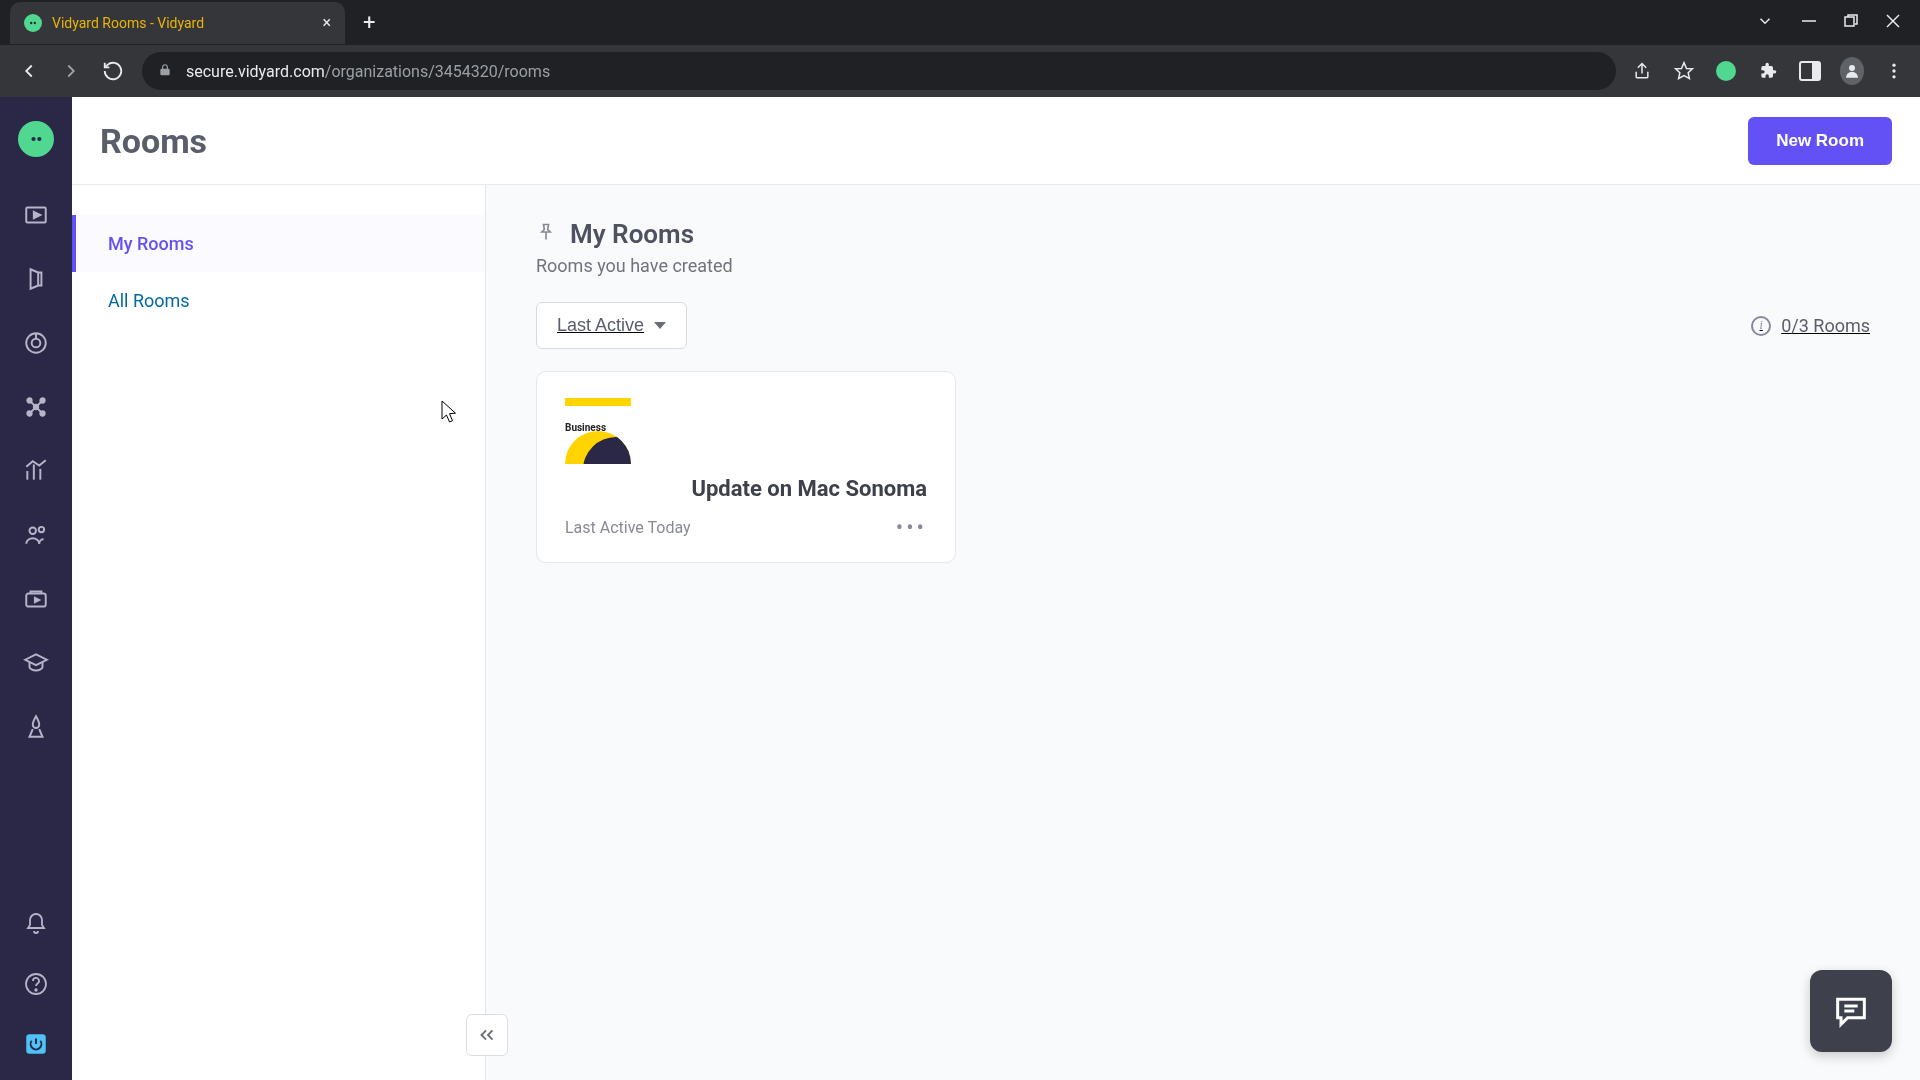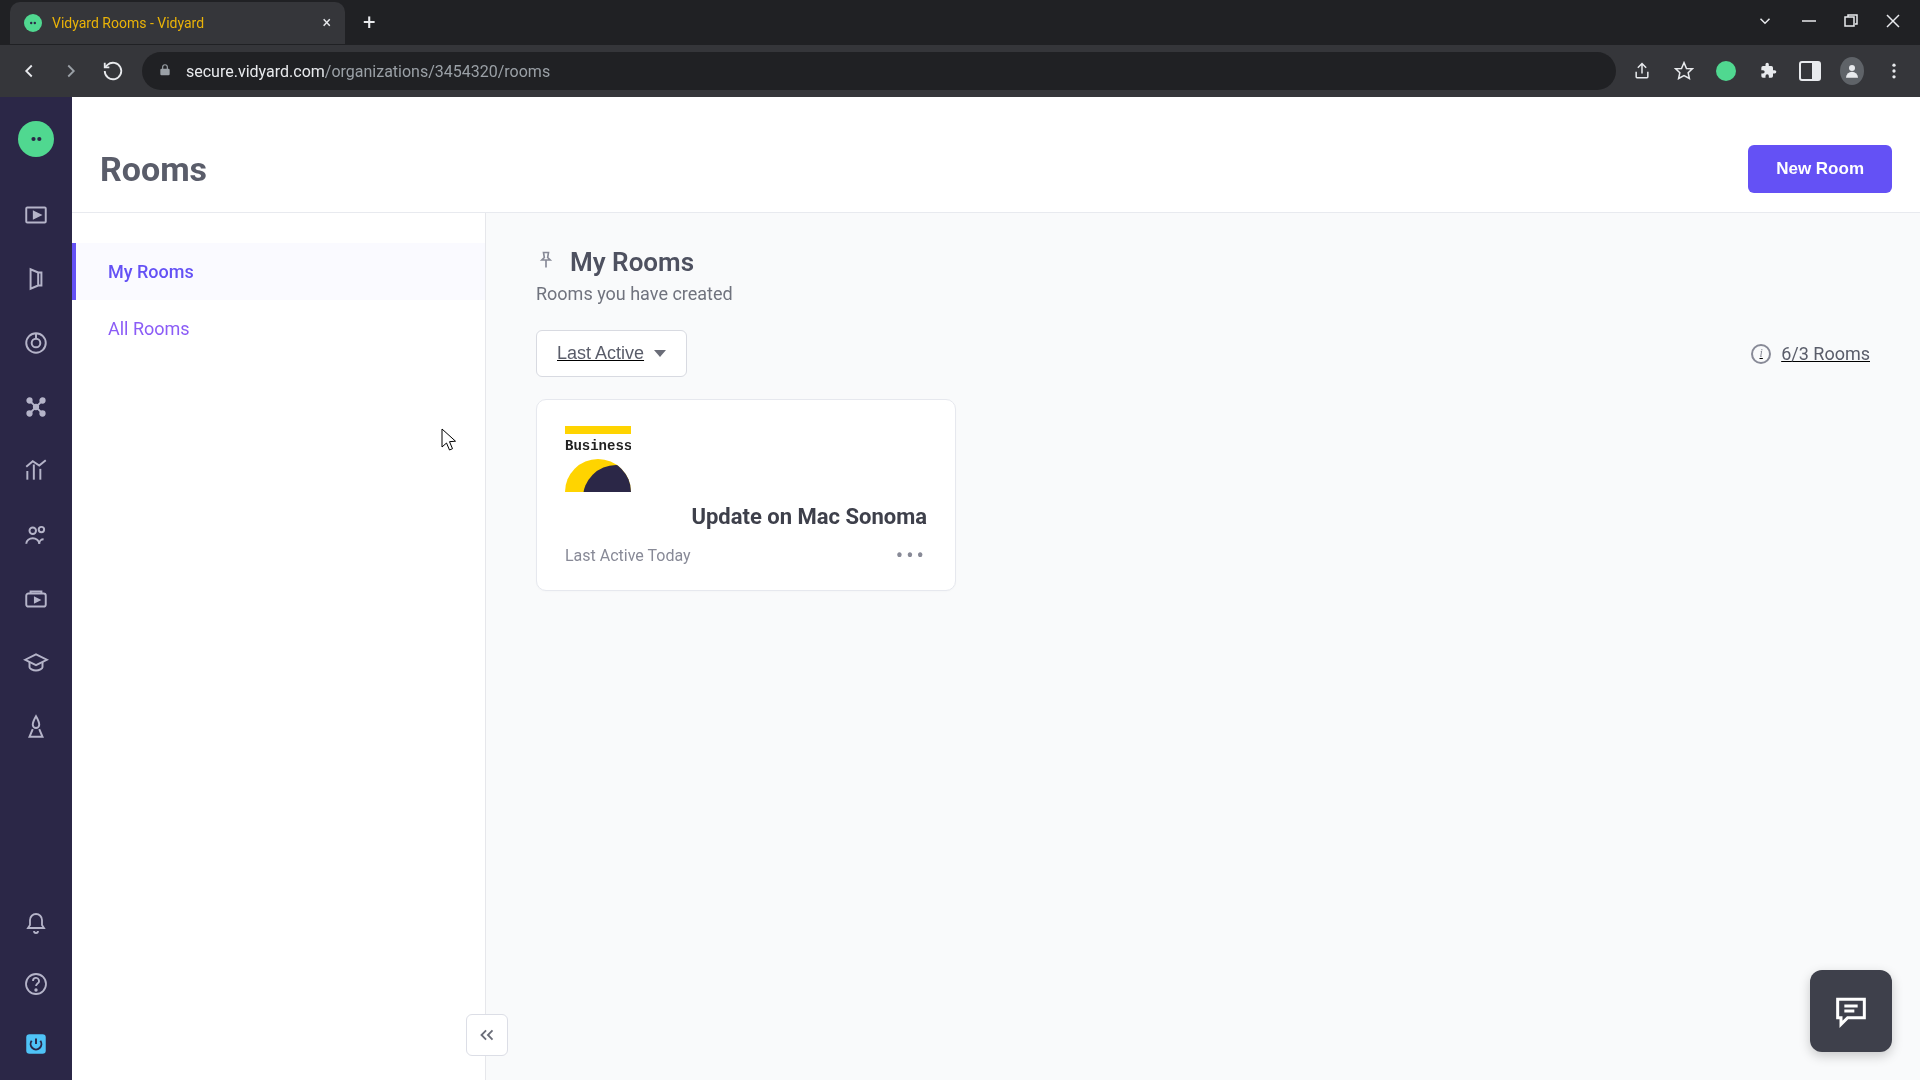--- a/index.html
+++ b/index.html
@@ -175,21 +175,20 @@
       background:#fff;
     }
     .top-header {
       height: 88px;
       border-bottom: 1px solid #e8eaef;
       display:flex;
       align-items:center;
       justify-content: space-between;
       padding: 0 28px 0 28px;
       background:#fff;
-      margin-top:28px;
     }
     .page-title {
       font-size: 34px;
       font-weight: 700;
       color: #5a5d6a;
     }
     .new-room-btn {
       background: #6451f5;
       color: #fff;
       font-size: 17px;
@@ -206,21 +205,21 @@
       position: relative;
     }
     .body-row .secondary-nav { width: 414px; }
     
     .nav-list {
       padding-top: 30px;
     }
     .nav-item {
       padding: 18px 32px;
       font-size: 18px;
-      color: #8b5cf6;
+      color: #0369a1;
       cursor: pointer;
       border-left: 4px solid transparent;
     }
     .nav-item.active {
       color: #6451f5;
       font-weight: 500;
       border-left: 4px solid #6451f5;
       background: #fafaff;
     }
     
@@ -300,21 +299,21 @@
       border-radius: 10px;
       padding: 26px 28px 22px 28px;
       box-shadow: 0 1px 2px rgba(0,0,0,0.02);
     }
     .room-thumb {
       width: 66px; height: 66px;
       position: relative;
       overflow: hidden;
     }
     .thumb-bar { position:absolute; top:0; left:0; width:100%; height:8px; background:#ffd400; }
-    .thumb-label { position:absolute; top:12px; left:0; font-size:14px; font-weight:700; color:#222;font-family:Liberation Mono, monospace; }
+    .thumb-label { position:absolute; top:24px; left:0; font-size:10px; font-weight:700; color:#222; }
     .thumb-semi { position:absolute; bottom:0; left:0; width:66px; height:33px; background:#ffd400; border-radius: 66px 66px 0 0; overflow:hidden;}
     .thumb-semi::after { content:''; position:absolute; left:18px; top:6px; width:66px; height:66px; background:#2b2747; border-radius:50%; }
     .room-name {
       margin-top: 12px;
       font-size: 22px;
       font-weight: 700;
       color: #3e404b;
       text-align: right;
     }
     .room-meta-row {
@@ -598,21 +597,21 @@
         </div>
         <p class="main-sub">Rooms you have created</p>
 
         <div class="toolbar-row">
           <button class="sort-btn">
             <span>Last Active</span>
             <span class="caret-down"></span>
           </button>
           <div class="room-count">
             <span class="info-ico">i</span>
-            <span>6/3 Rooms</span>
+            <span>0/3 Rooms</span>
           </div>
         </div>
 
         <div class="cards">
           <div class="room-card">
             <div class="room-thumb">
               <div class="thumb-bar"></div>
               <div class="thumb-label">Business</div>
               <div class="thumb-semi"></div>
             </div>

